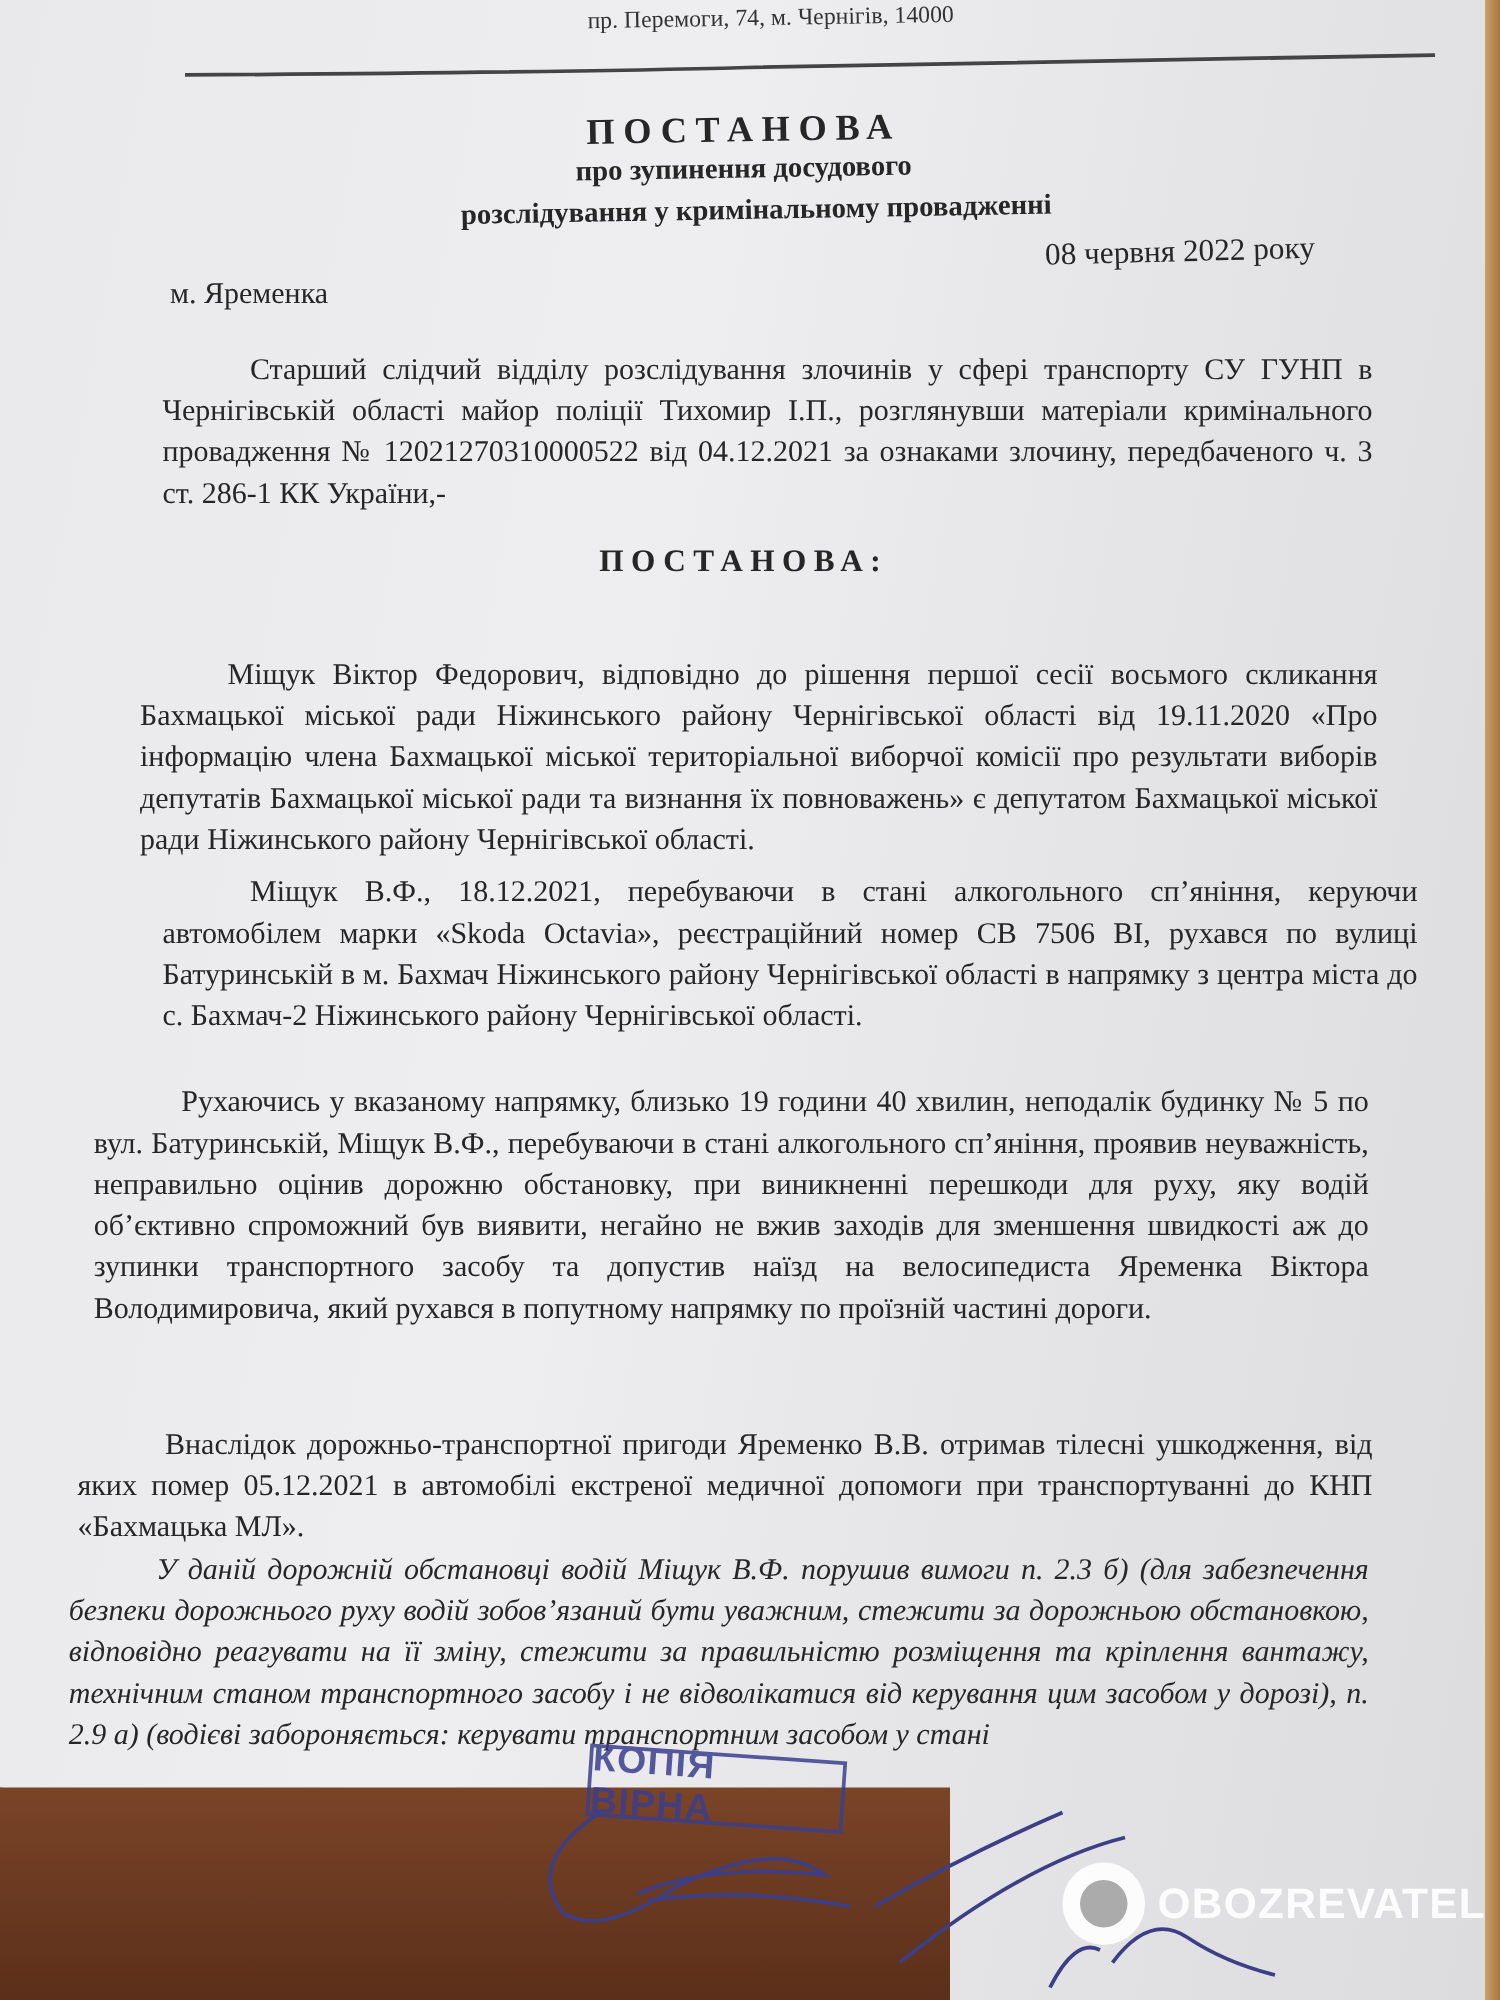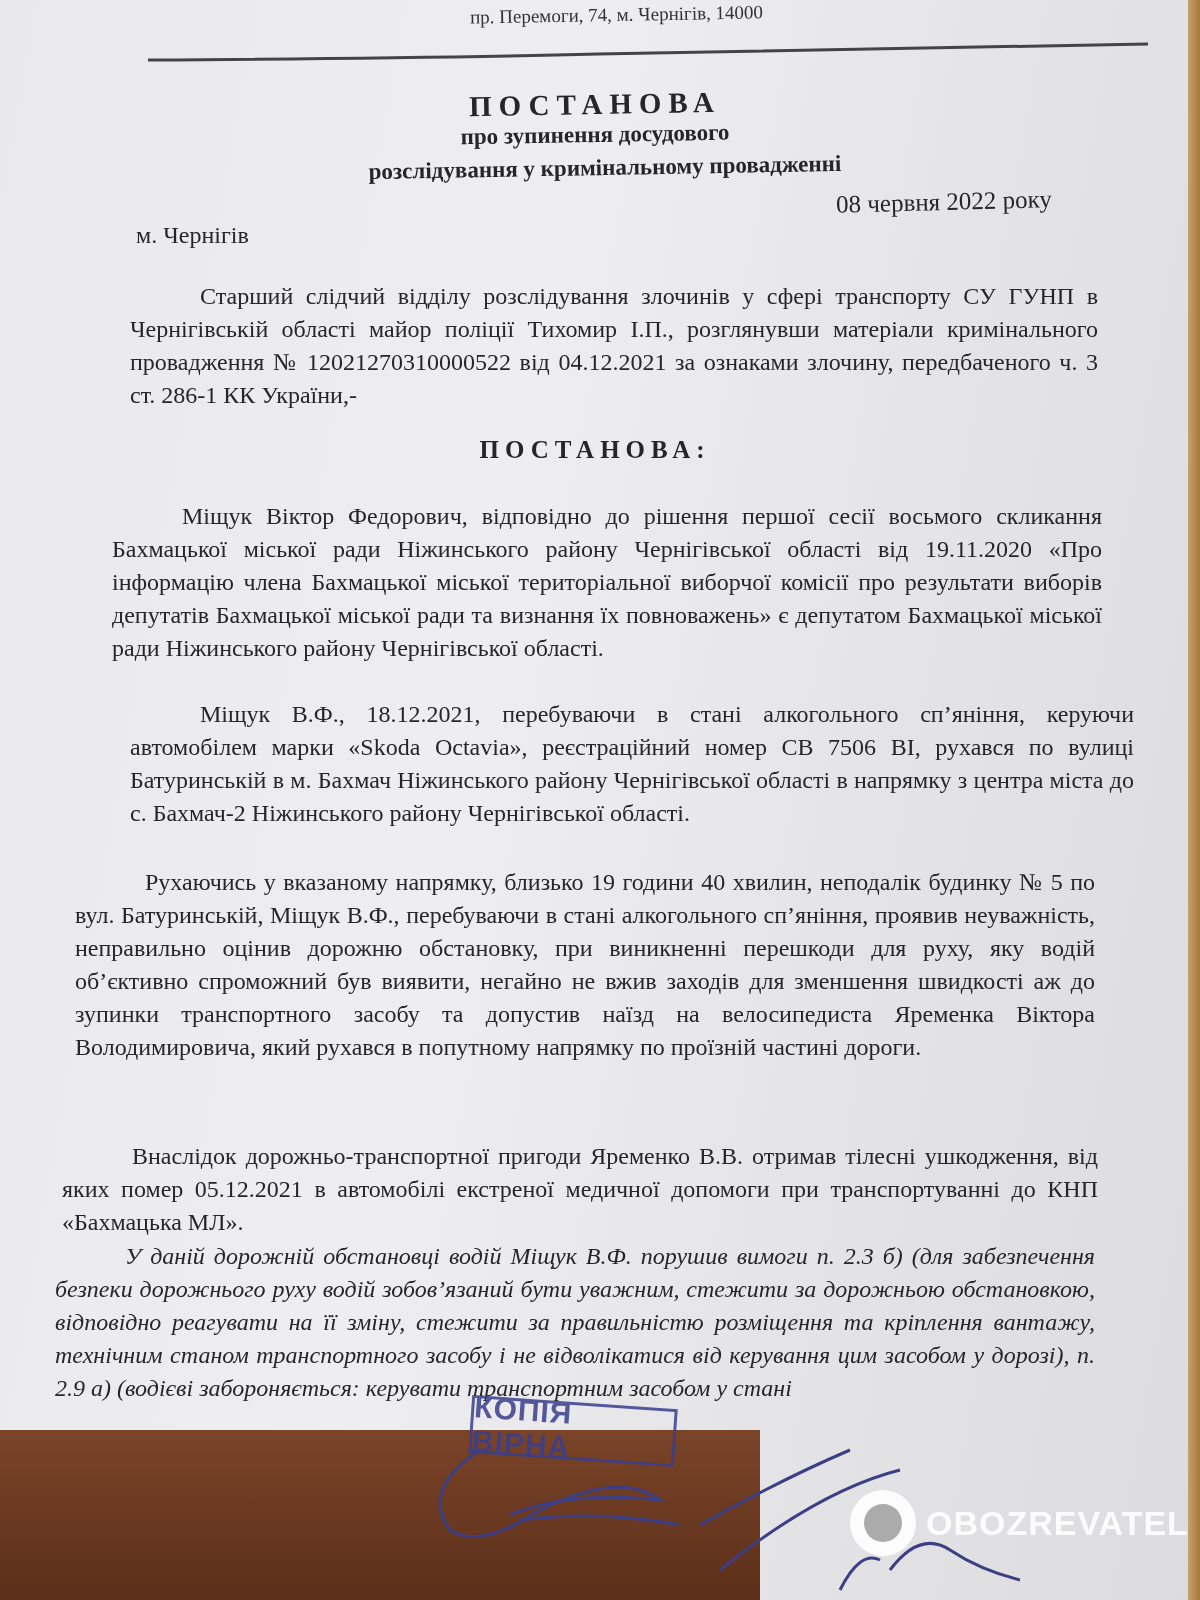--- a/index.html
+++ b/index.html
@@ -58,29 +58,29 @@
 
 <div class="doc">
   <div class="address">пр. Перемоги, 74, м. Чернігів, 14000</div>
   <svg class="rule" viewBox="0 0 1000 20" preserveAspectRatio="none">
     <path d="M0 18 Q 300 16 450 12 Q 700 8 1000 2" stroke="#444" stroke-width="3" fill="none"></path>
   </svg>
   <div class="title">ПОСТАНОВА</div>
   <div class="subtitle1">про зупинення досудового</div>
   <div class="subtitle2">розслідування у кримінальному провадженні</div>
   <div class="date">08 червня 2022 року</div>
-  <div class="city">м. Чернігів</div>
+  <div class="city">м. Яременка</div>
 
   <div class="para" style="top:280px; left:130px; width:968px;">
     <p class="indent">Старший слідчий відділу розслідування злочинів у сфері транспорту СУ ГУНП в Чернігівській області майор поліції Тихомир І.П., розглянувши матеріали кримінального провадження № 12021270310000522 від 04.12.2021 за ознаками злочину, передбаченого ч. 3 ст. 286-1 КК України,-</p>
   </div>
 
   <div class="heading2">ПОСТАНОВА:</div>
 
-  <div class="para" style="top:500px; left:112px; width:990px;">
+  <div class="para" style="top:524px; left:112px; width:990px;">
     <p class="indent">Міщук Віктор Федорович, відповідно до рішення першої сесії восьмого скликання Бахмацької міської ради Ніжинського району Чернігівської області від 19.11.2020 «Про інформацію члена Бахмацької міської територіальної виборчої комісії про результати виборів депутатів Бахмацької міської ради та визнання їх повноважень» є депутатом Бахмацької міської ради Ніжинського району Чернігівської області.</p>
   </div>
   <div class="para" style="top:698px; left:90px; width:1004px;margin-left:40px;">
     <p class="indent">Міщук В.Ф., 18.12.2021, перебуваючи в стані алкогольного сп’яніння, керуючи автомобілем марки «Skoda Octavia», реєстраційний номер СВ 7506 ВІ, рухався по вулиці Батуринській в м. Бахмач Ніжинського району Чернігівської області в напрямку з центра міста до с. Бахмач-2 Ніжинського району Чернігівської області.</p>
   </div>
   <div class="para" style="top:866px; left:75px; width:1020px;">
     <p class="indent">Рухаючись у вказаному напрямку, близько 19 години 40 хвилин, неподалік будинку № 5 по вул. Батуринській, Міщук В.Ф., перебуваючи в стані алкогольного сп’яніння, проявив неуважність, неправильно оцінив дорожню обстановку, при виникненні перешкоди для руху, яку водій об’єктивно спроможний був виявити, негайно не вжив заходів для зменшення швидкості аж до зупинки транспортного засобу та допустив наїзд на велосипедиста Яременка Віктора Володимировича, який рухався в попутному напрямку по проїзній частині дороги.</p>
   </div>
   <div class="para" style="top:1140px; left:62px; width:1036px;">
     <p class="indent">Внаслідок дорожньо-транспортної пригоди Яременко В.В. отримав тілесні ушкодження, від яких помер 05.12.2021 в автомобілі екстреної медичної допомоги при транспортуванні до КНП «Бахмацька МЛ».</p>

